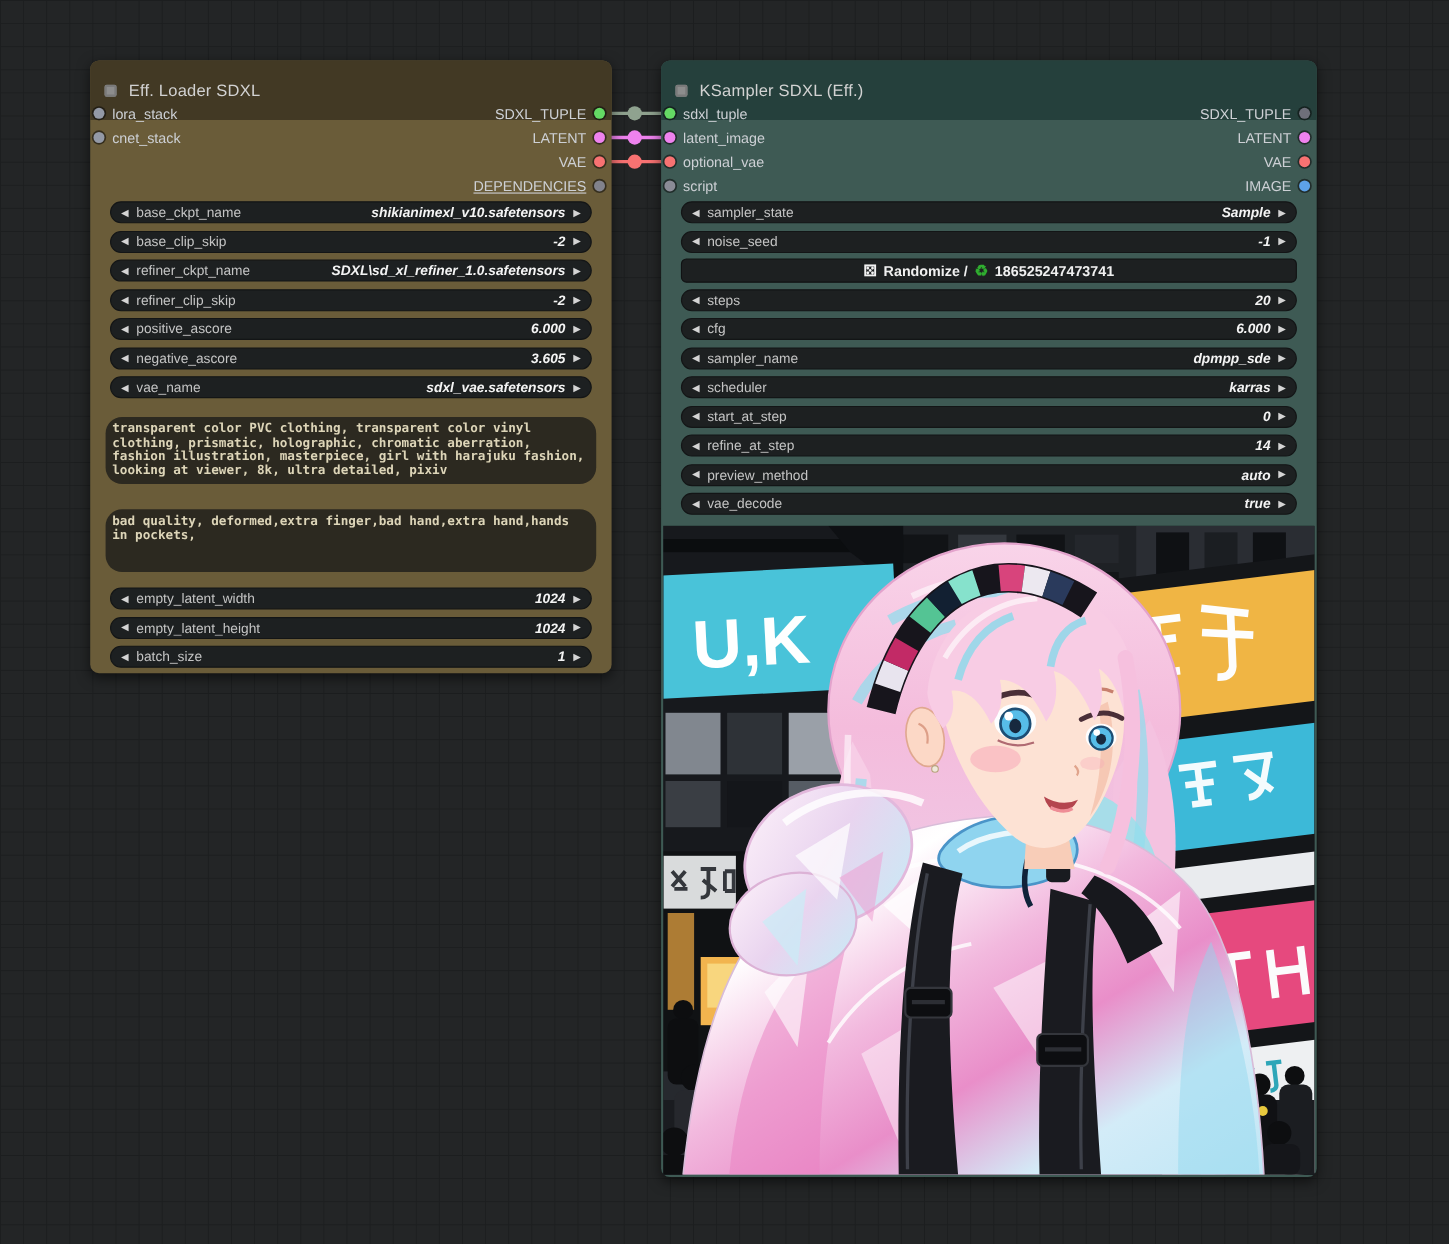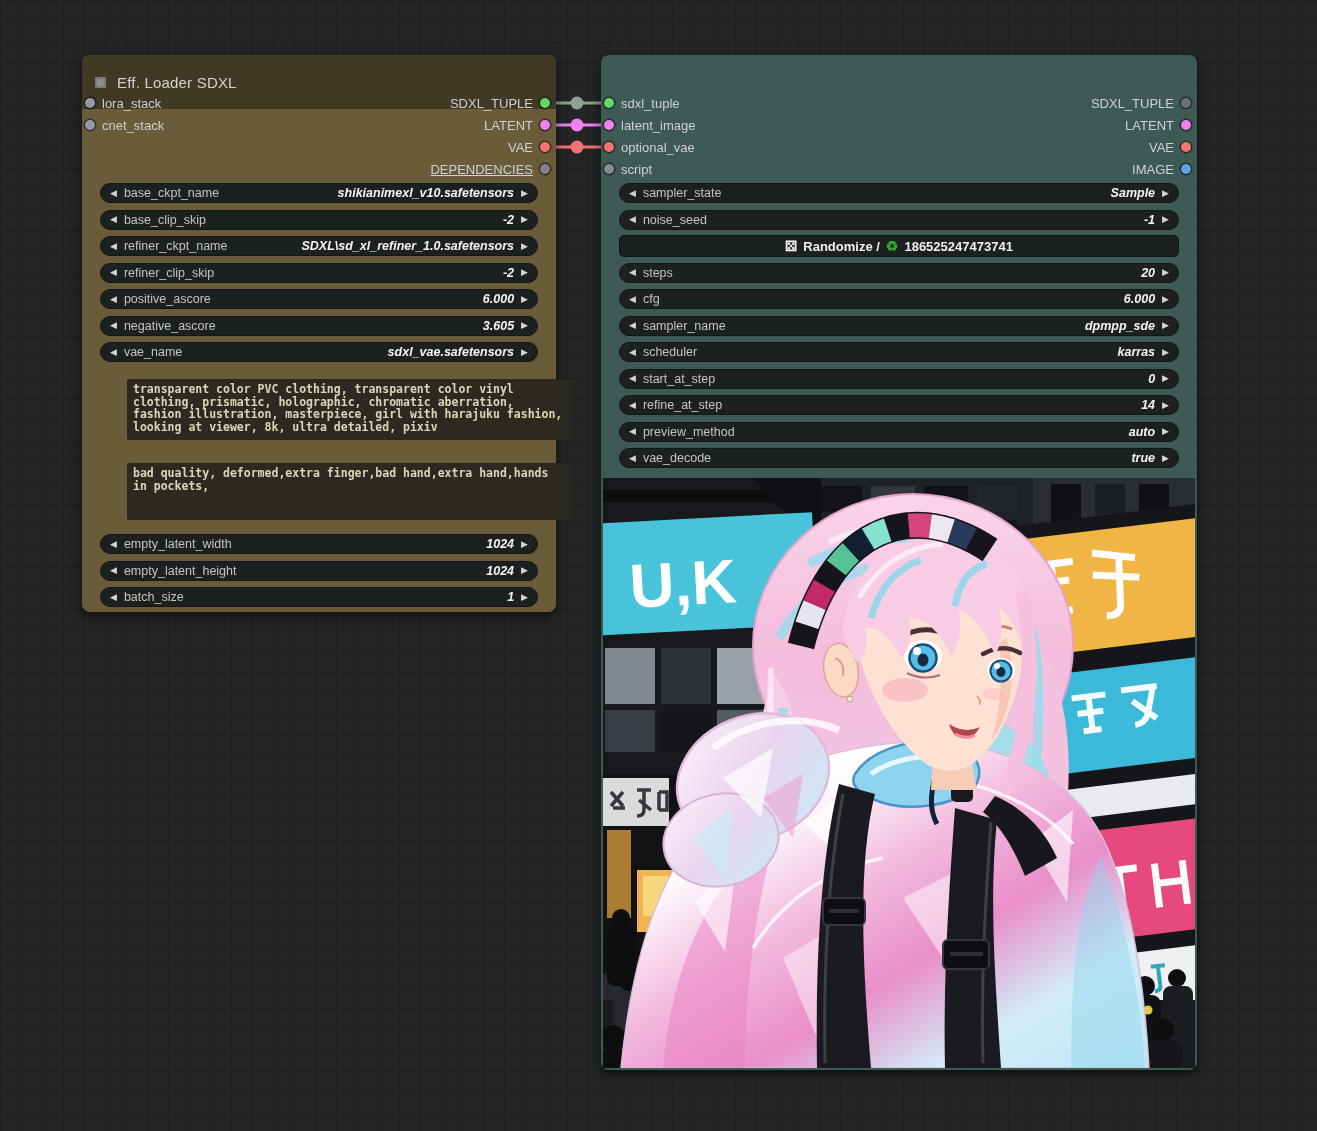--- a/index.html
+++ b/index.html
@@ -24,23 +24,23 @@
   .port{width:10px;height:10px;border-radius:50%;box-shadow:0 0 0 1.5px rgba(10,10,10,.55);flex:0 0 auto;}
   .widget{position:absolute;height:20px;background:#1d2021;border:1px solid #131516;border-radius:11px;
     display:flex;align-items:center;padding:0 9px;gap:7px;font-size:12.5px;color:#c4c4c4;box-sizing:border-box;}
   .arr{font-size:9px;color:#d4d4d4;line-height:1;flex:0 0 auto;cursor:pointer;}
   .wlabel{white-space:nowrap;overflow:hidden;}
   .wvalue{margin-left:auto;color:#f4f4f4;font-weight:bold;white-space:nowrap;font-style:italic;}
   .seedbtn{position:absolute;height:22px;background:#1d2021;border:1px solid #101213;border-radius:5px;
     display:flex;align-items:center;justify-content:center;gap:6px;font-size:13px;font-weight:bold;color:#f0f0f0;box-sizing:border-box;cursor:pointer;}
   .dice{font-size:14px;color:#f2f2f2;}
   .recy{font-size:14px;font-weight:bold;}
-  .prompt{position:absolute;background:#2c2920;color:#ddd5b8;border-radius:2px;padding:4px 6px;
+  .prompt{position:absolute;background:#2c2920;color:#ddd5b8;border-radius:15px;padding:4px 6px;
     font-family:"DejaVu Sans Mono", monospace;font-size:11.5px;font-weight:bold;line-height:12.5px;
-    white-space:pre-wrap;box-sizing:border-box;overflow:hidden;margin-left:31px;}
+    white-space:pre-wrap;box-sizing:border-box;overflow:hidden;}
   .preview{position:absolute;overflow:hidden;background:#17191c;}
   .preview svg{display:block;width:100%;height:100%;}
 </style>
 </head>
 <body>
 
 <svg id="wires">
   <line x1="543" y1="103" x2="611" y2="103" stroke-width="3" stroke="#8fa28f"></line>
   <circle cx="577" cy="103" r="6.5" fill="#8fa28f"></circle>
   <line x1="543" y1="125" x2="611" y2="125" stroke-width="3" stroke="#ee82ee"></line>
@@ -141,20 +141,24 @@
   </div>
   <div class="widget" style="left:18px;top:532px;width:438px;">
     <span class="arr">◀</span>
     <span class="wlabel">batch_size</span>
     <span class="wvalue">1</span>
     <span class="arr">▶</span>
   </div>
 </div>
 
 <div class="node" style="left: 601px; top: 55px; width: 596px; height: 1015px; background: rgb(62, 90, 84);">
+  <div class="titlebar" style="background: rgb(37, 64, 60);">
+    <span class="collapse-box"></span>
+    <span class="title-text">KSampler SDXL (Eff.)</span>
+  </div>
 
   <div class="slot slot-in" style="top:40px;">
     <span class="port" style="background: rgb(100, 217, 100);"></span>
     <span>sdxl_tuple</span>
   </div>
   <div class="slot slot-in" style="top:62px;">
     <span class="port" style="background: rgb(238, 130, 238);"></span>
     <span>latent_image</span>
   </div>
   <div class="slot slot-in" style="top:84px;justify-content:space-between;">

